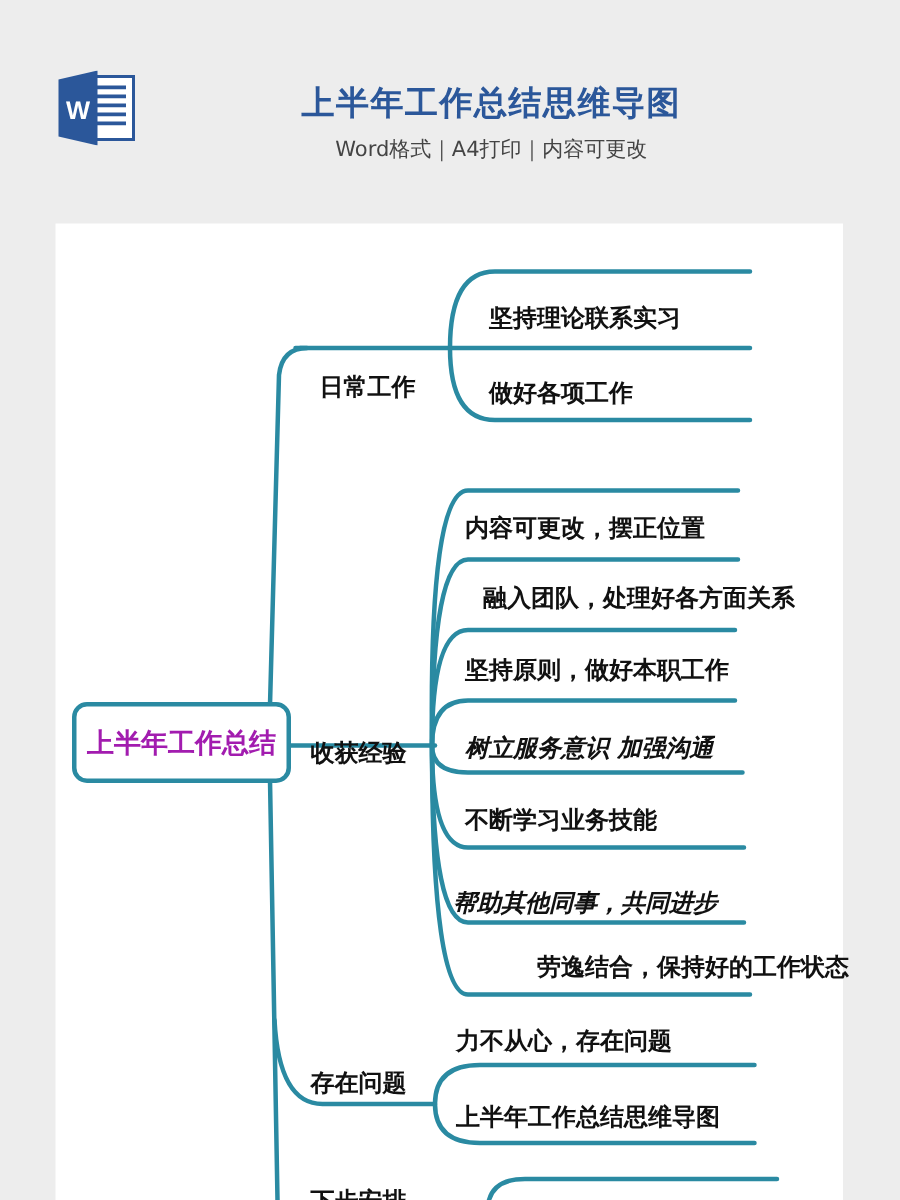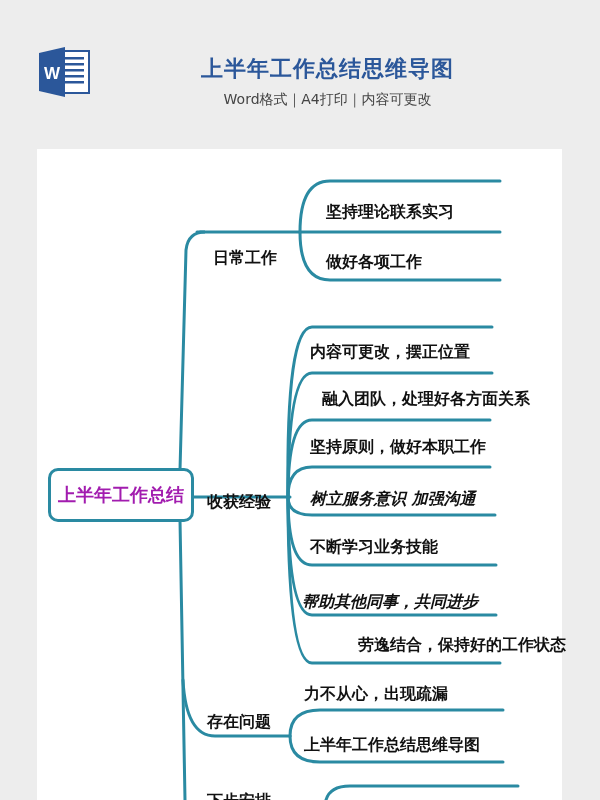--- a/index.html
+++ b/index.html
@@ -94,14 +94,14 @@
 <div class="lbl" style="left:326px;top:252px;">做好各项工作</div>
 
 <div class="lbl" style="left:310px;top:342px;">内容可更改，摆正位置</div>
 <div class="lbl" style="left:310px;top:389px;margin-left:12px;">融入团队，处理好各方面关系</div>
 <div class="lbl" style="left:310px;top:437px;">坚持原则，做好本职工作</div>
 <div class="lbl" style="left:310px;top:489px;font-style:italic;">树立服务意识 加强沟通</div>
 <div class="lbl" style="left:310px;top:537px;">不断学习业务技能</div>
 <div class="lbl" style="left:302px;top:592px;font-style:italic;">帮助其他同事，共同进步</div>
 <div class="lbl" style="left:310px;top:635px;margin-left:48px;">劳逸结合，保持好的工作状态</div>
 
-<div class="lbl" style="left:304px;top:684px;">力不从心，出现疏漏</div>
+<div class="lbl" style="left:304px;top:684px;">力不从心，存在问题</div>
 <div class="lbl" style="left:304px;top:735px;">上半年工作总结思维导图</div>
 
 </body></html>

